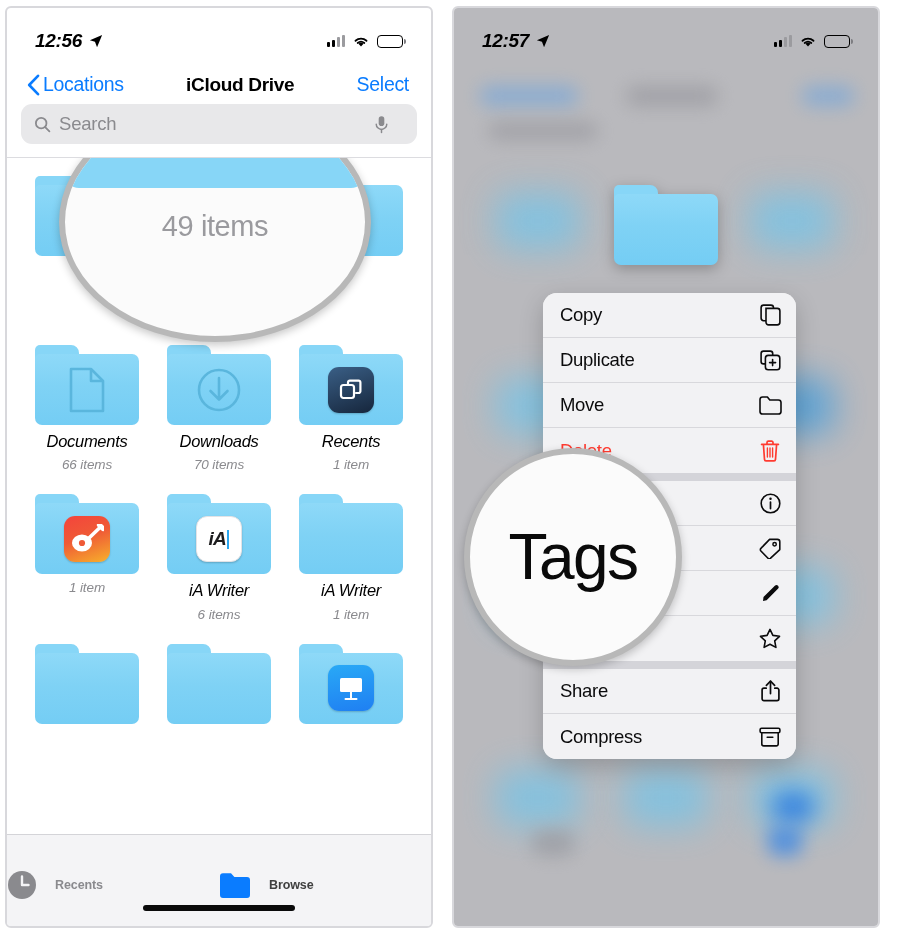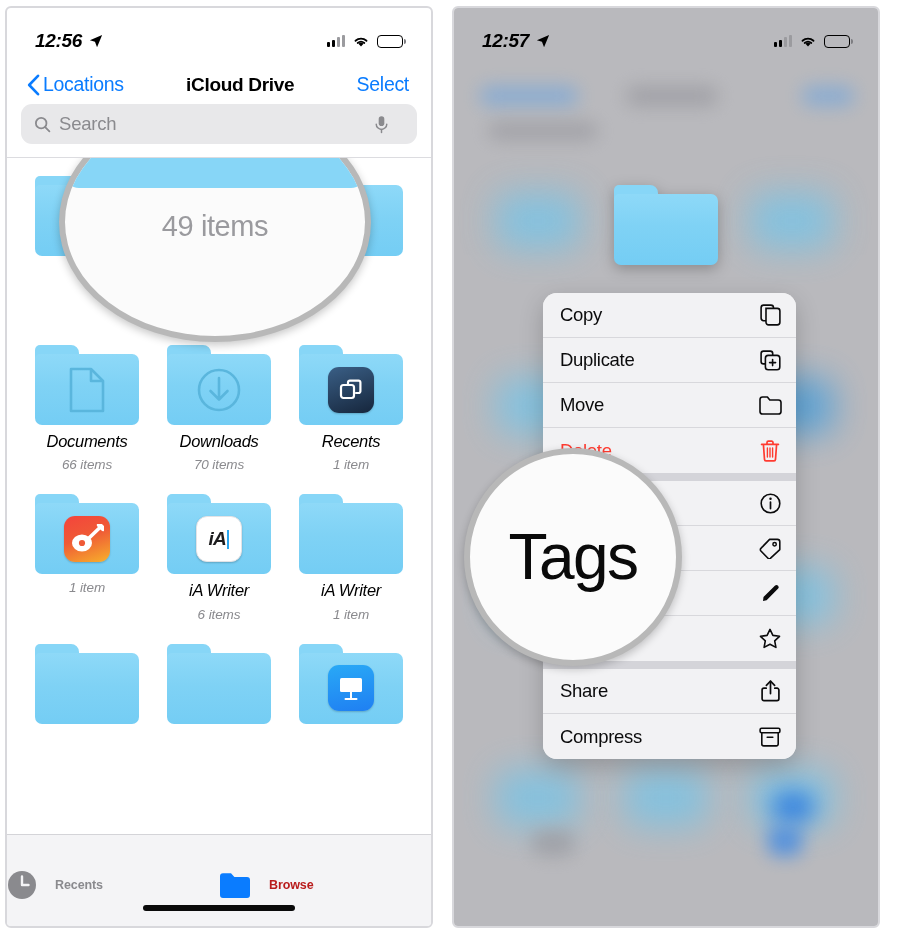--- a/index.html
+++ b/index.html
@@ -176,21 +176,21 @@
     border-top: 1px solid #d4d4d8;
     display: flex;
     z-index: 25;
   }
   .tab-item {
     flex: 1; display: flex; 
     align-items: center; justify-content: flex-start;
     padding-top: 9px; gap: 18px;
   }
   .tab-label { font-size: 12.5px; font-weight: bold; letter-spacing: -0.1px; }
-  .tab-item.active .tab-label { color: #b91c1c; }
+  .tab-item.active .tab-label { color: #404040; }
   .tab-item.inactive .tab-label { color: #8a8a8e; }
   .home-indicator {
     position: absolute; bottom: 15px; left: 50%; transform: translateX(-50%);
     width: 152px; height: 6px; background: #0a0a0a; border-radius: 4px;
   }
 
   
   .loupe {
     position: absolute;
     background: #fbfbfb;

